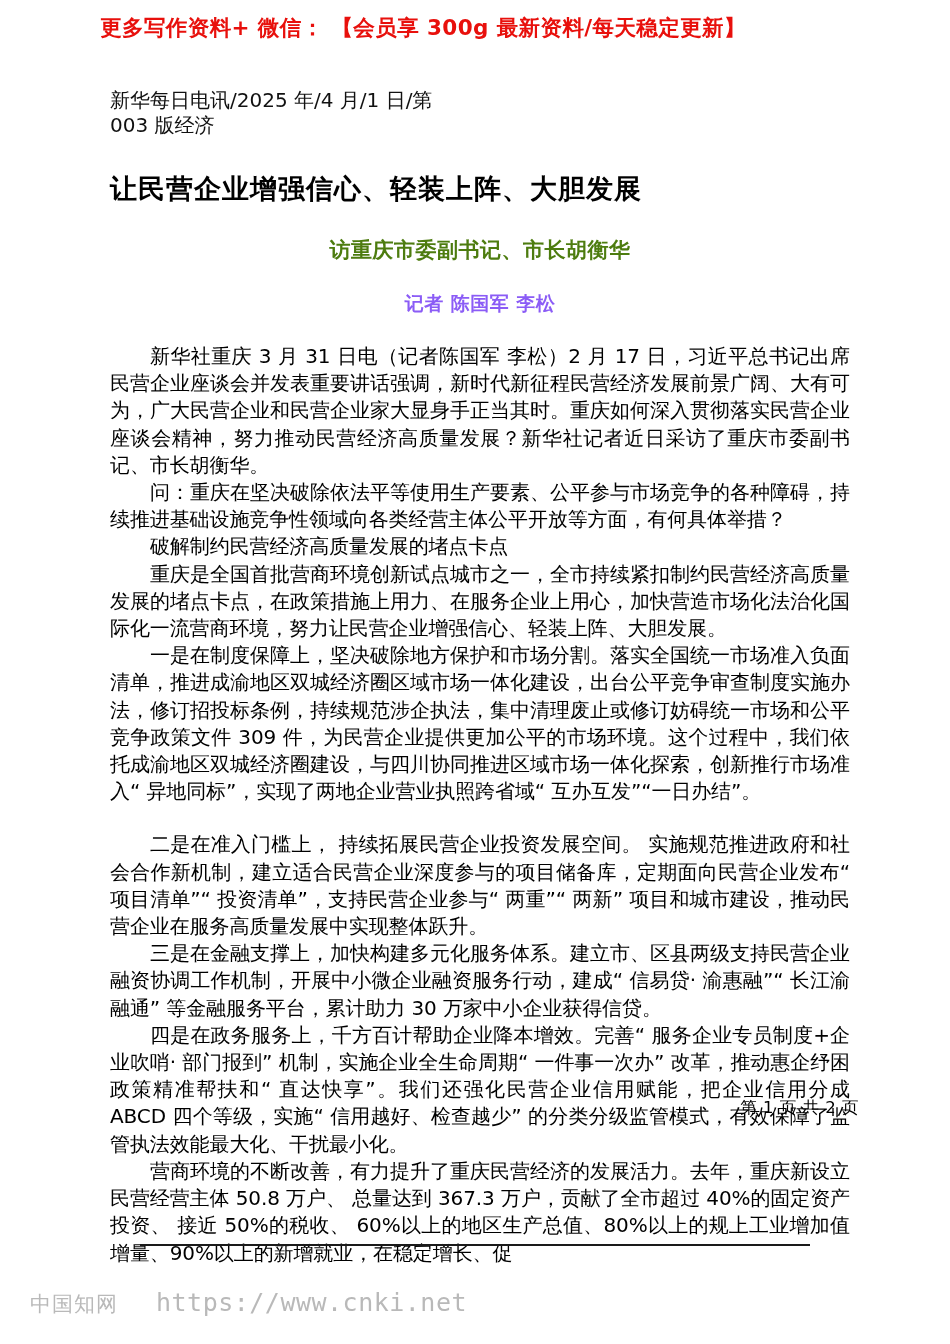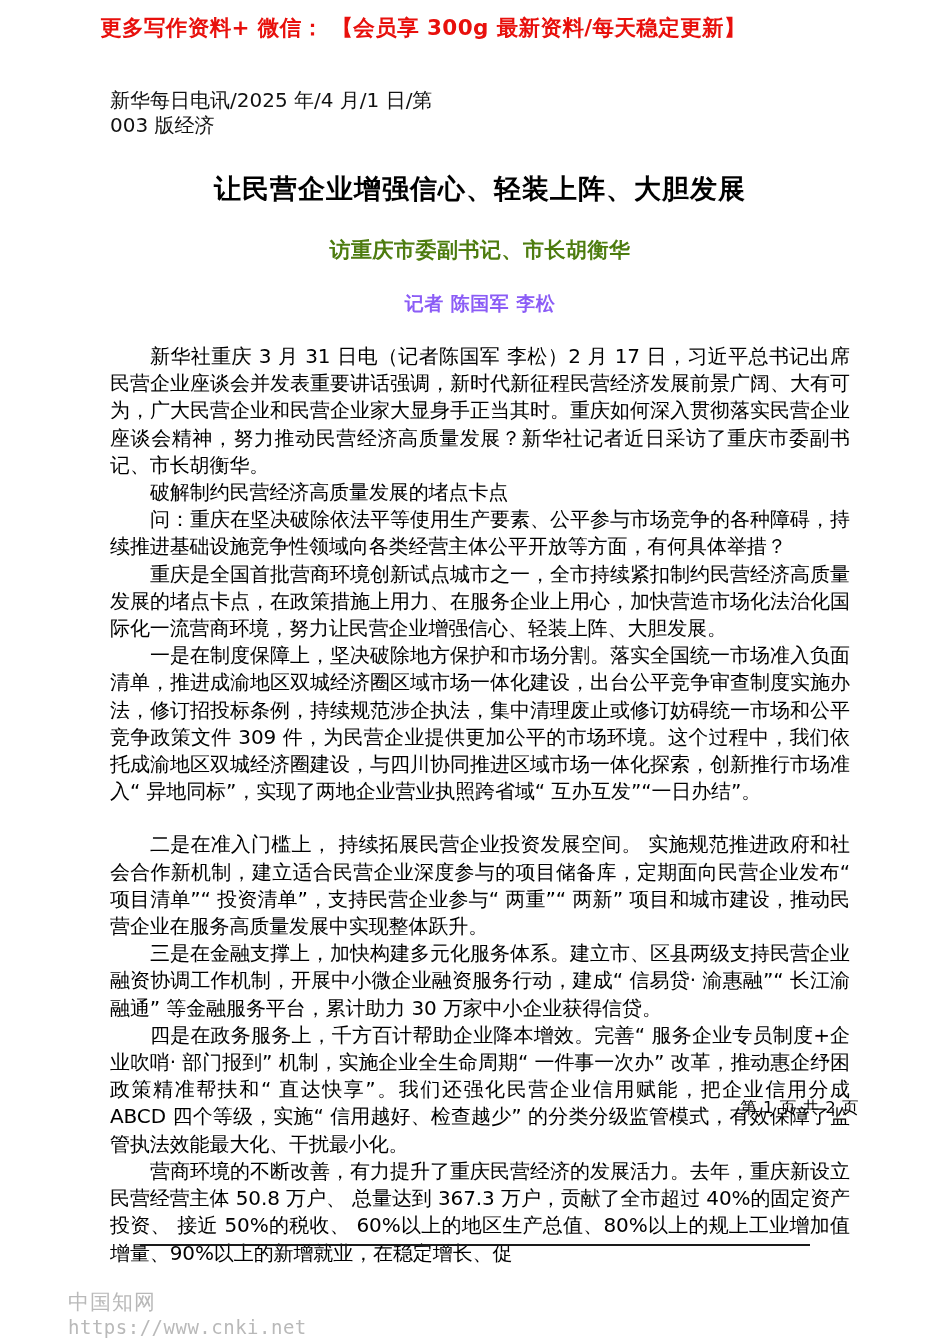--- a/index.html
+++ b/index.html
@@ -44,21 +44,21 @@
     font-family: "DejaVu Sans", "Liberation Sans", sans-serif;
     font-size: 20px;
     color: #111111;
     line-height: 25px;
     width: 330px;
     margin: 0 0 0 0;
   }
 
   .title {
     margin: 32px 0 0 0;
-    text-align: center;
+    text-align: left;
     font-family: Liberation Sans, sans-serif;
     font-size: 27px;
     font-weight: bold;
     color: #000000;
     letter-spacing: 1px;
     line-height: 38px;
   }
 
   .subtitle {
     margin: 27px 0 0 0;
@@ -124,30 +124,29 @@
     background: #1a1a1a;
   }
 
   .watermark {
     position: absolute;
     top: 1288px;
     left: 30px;
     display: flex;
     align-items: baseline;
     color: #b9b9b9;
-    flex-direction: column;
   }
   .watermark .wm-brand {
     font-family: "DejaVu Sans", "Liberation Sans", sans-serif;
     font-size: 21px;
     letter-spacing: 1px;
   }
   .watermark .wm-url {
     font-family: "DejaVu Sans Mono", "Liberation Mono", monospace;
-    font-size: 19px;
+    font-size: 25px;
     margin-left: 38px;
     letter-spacing: 0.5px;
   }
 </style>
 </head>
 <body>
 
 <div class="page">
 
   <div class="promo-banner">更多写作资料+ 微信： 【会员享 300g 最新资料/每天稳定更新】</div>
@@ -157,22 +156,22 @@
     <div class="source-line">新华每日电讯/2025 年/4 月/1 日/第 003 版经济</div>
 
     <h1 class="title">让民营企业增强信心、轻装上阵、大胆发展</h1>
 
     <h2 class="subtitle">访重庆市委副书记、市长胡衡华</h2>
 
     <div class="byline">记者  陈国军  李松</div>
 
     <div class="body-text">
       <p class="para">新华社重庆 3 月 31 日电（记者陈国军 李松）2 月 17 日，习近平总书记出席民营企业座谈会并发表重要讲话强调，新时代新征程民营经济发展前景广阔、大有可为，广大民营企业和民营企业家大显身手正当其时。重庆如何深入贯彻落实民营企业座谈会精神，努力推动民营经济高质量发展？新华社记者近日采访了重庆市委副书记、市长胡衡华。</p>
+      <p class="para">问：重庆在坚决破除依法平等使用生产要素、公平参与市场竞争的各种障碍，持续推进基础设施竞争性领域向各类经营主体公平开放等方面，有何具体举措？</p>
       <p class="para">破解制约民营经济高质量发展的堵点卡点</p>
-      <p class="para">问：重庆在坚决破除依法平等使用生产要素、公平参与市场竞争的各种障碍，持续推进基础设施竞争性领域向各类经营主体公平开放等方面，有何具体举措？</p>
       <p class="para">重庆是全国首批营商环境创新试点城市之一，全市持续紧扣制约民营经济高质量发展的堵点卡点，在政策措施上用力、在服务企业上用心，加快营造市场化法治化国际化一流营商环境，努力让民营企业增强信心、轻装上阵、大胆发展。</p>
       <p class="para gap-after">一是在制度保障上，坚决破除地方保护和市场分割。落实全国统一市场准入负面清单，推进成渝地区双城经济圈区域市场一体化建设，出台公平竞争审查制度实施办法，修订招投标条例，持续规范涉企执法，集中清理废止或修订妨碍统一市场和公平竞争政策文件 309 件，为民营企业提供更加公平的市场环境。这个过程中，我们依托成渝地区双城经济圈建设，与四川协同推进区域市场一体化探索，创新推行市场准入“ 异地同标”，实现了两地企业营业执照跨省域“ 互办互发”“一日办结”。</p>
       <p class="para">二是在准入门槛上， 持续拓展民营企业投资发展空间。 实施规范推进政府和社会合作新机制，建立适合民营企业深度参与的项目储备库，定期面向民营企业发布“ 项目清单”“ 投资清单”，支持民营企业参与“ 两重”“ 两新” 项目和城市建设，推动民营企业在服务高质量发展中实现整体跃升。</p>
       <p class="para">三是在金融支撑上，加快构建多元化服务体系。建立市、区县两级支持民营企业融资协调工作机制，开展中小微企业融资服务行动，建成“ 信易贷· 渝惠融”“ 长江渝融通” 等金融服务平台，累计助力 30 万家中小企业获得信贷。</p>
       <p class="para">四是在政务服务上，千方百计帮助企业降本增效。完善“ 服务企业专员制度+企业吹哨· 部门报到” 机制，实施企业全生命周期“ 一件事一次办” 改革，推动惠企纾困政策精准帮扶和“ 直达快享”。我们还强化民营企业信用赋能，把企业信用分成 ABCD 四个等级，实施“ 信用越好、检查越少” 的分类分级监管模式，有效保障了监管执法效能最大化、干扰最小化。</p>
       <p class="para">营商环境的不断改善，有力提升了重庆民营经济的发展活力。去年，重庆新设立民营经营主体 50.8 万户、 总量达到 367.3 万户，贡献了全市超过 40%的固定资产投资、 接近 50%的税收、 60%以上的地区生产总值、80%以上的规上工业增加值增量、90%以上的新增就业，在稳定增长、促</p>
     </div>
 
   </div>
 

